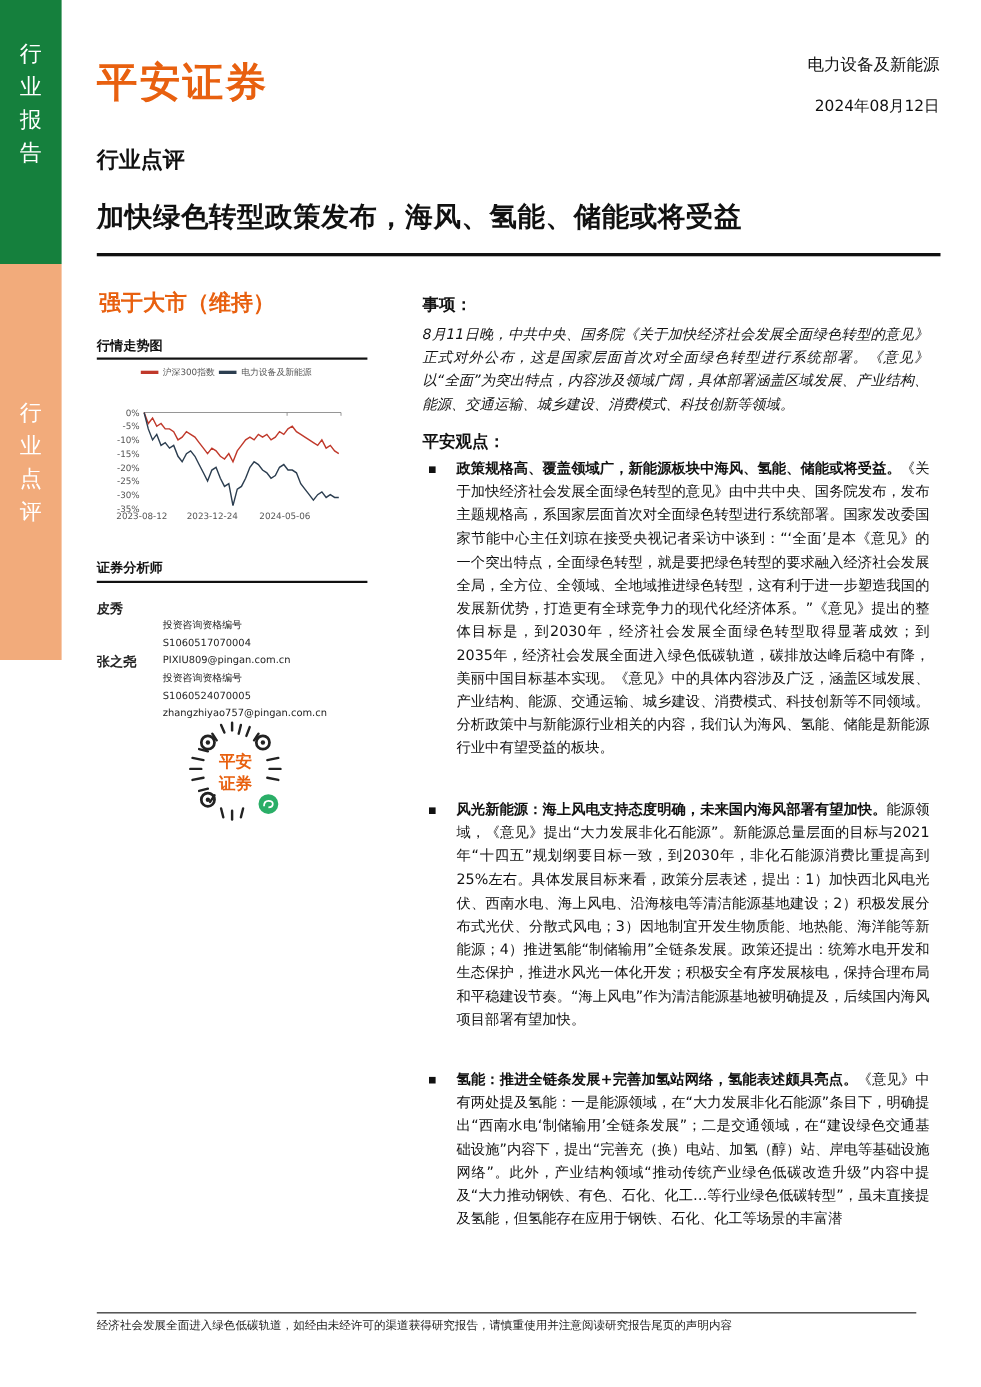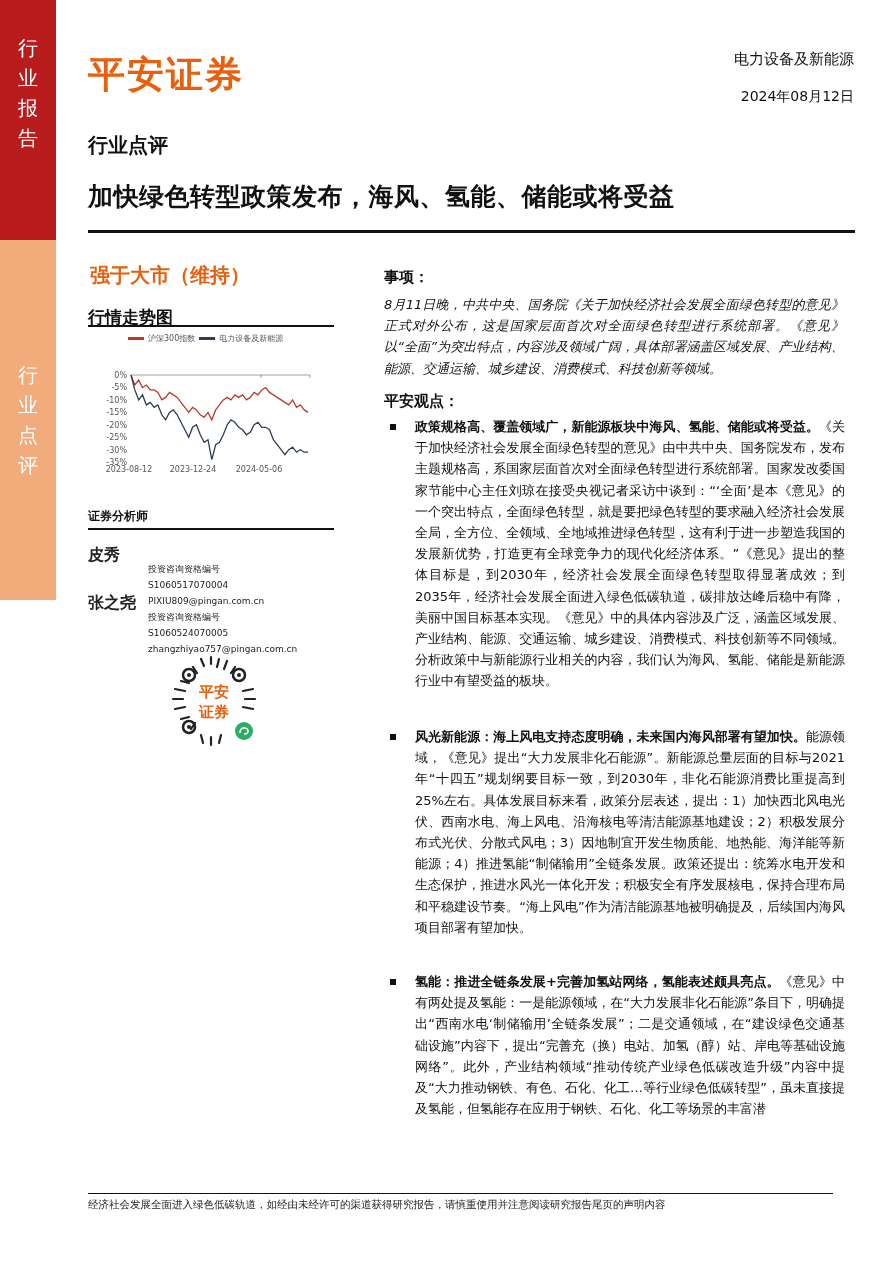--- a/index.html
+++ b/index.html
@@ -1,44 +1,44 @@
 <!DOCTYPE html>
 <html><head>
 <meta charset="utf-8">
 <style>
   * { margin:0; padding:0; box-sizing:border-box; }
   body { width:892px; height:1261px; background:#fff; position:relative; overflow:hidden;
          font-family:"DejaVu Sans","Liberation Sans",sans-serif; color:#111; }
   .sidebar { position:absolute; left:0; top:0; width:56px; height:1261px; }
   .side-seg { position:absolute; left:0; width:56px; display:flex; align-items:center; justify-content:center; }
   .side-seg .vtext { color:#fff; font-size:20px; line-height:30px; width:22px; text-align:center; word-break:break-all; }
-  .seg1 { top:0; height:240px; background:#b91c1c; }
+  .seg1 { top:0; height:240px; background:#15803d; }
   .seg1 .vtext { margin-top:-55px; }
   .seg2 { top:240px; height:360px; background:#f2ab7b; }
   .seg3 { top:600px; height:661px; background:#fad0b3; }
   .seg3 .vtext { margin-top:-40px; }
 
   .logo { position:absolute; left:88px; top:50px; font-size:37px; font-weight:bold; color:#e8600f; letter-spacing:2px; }
   .sector { position:absolute; right:38px; top:50px; font-size:15px; color:#111; }
   .date { position:absolute; right:38px; top:88px; font-size:14px; color:#111; }
   .doc-type { position:absolute; left:88px; top:132px; font-size:20px; font-weight:bold; }
   .doc-title { position:absolute; left:88px; top:180px; font-size:25px; font-weight:bold; letter-spacing:0.5px; }
   .title-rule { position:absolute; left:88px; top:230px; width:767px; height:3px; background:#111; }
 
   .rating { position:absolute; left:90px; top:262px; font-size:20px; font-weight:bold; color:#e8600f; }
-  .chart-head { position:absolute; left:88px; top:306px; font-size:17px; font-weight:bold; }
+  .chart-head { position:absolute; left:88px; top:306px; font-size:12px; font-weight:bold; }
   .chart-rule { position:absolute; left:88px; top:325px; width:246px; height:2px; background:#111; }
   .legend { position:absolute; left:128px; top:333px; font-size:8px; color:#555; display:flex; gap:4px; align-items:center; }
   .legend .sw { display:inline-block; width:16px; height:3px; vertical-align:middle; margin-right:4px; }
   .chart-svg { position:absolute; left:88px; top:362px; }
 
   .analyst-head { position:absolute; left:88px; top:508px; font-size:12px; font-weight:bold; }
   .analyst-rule { position:absolute; left:88px; top:528px; width:246px; height:2px; background:#111; }
   .analyst { position:absolute; left:88px; font-size:9px; color:#222; }
-  .analyst .name { position:absolute; left:0; top:0; font-size:16px; font-weight:bold; width:60px; }
+  .analyst .name { position:absolute; left:0; top:0; font-size:12px; font-weight:bold; width:60px; }
   .analyst .info { position:absolute; left:60px; top:16px; line-height:16px; white-space:nowrap; }
   .qr { position:absolute; left:161px; top:651px; width:106px; height:100px; }
 
   .section-h { position:absolute; left:384px; font-size:15px; font-weight:bold; }
   .para { position:absolute; left:384px; width:460px; font-size:13px; line-height:21.2px; text-align:justify; color:#111;font-style:italic; }
   .bullet { position:absolute; left:390px; width:6px; height:6px; background:#111; }
   .bpara { position:absolute; left:415px; width:430px; font-size:13px; line-height:21.2px; text-align:justify; color:#111; }
   .bpara b { font-weight:bold; }
 
   .footer-rule { position:absolute; left:88px; top:1193px; width:745px; height:1px; background:#111; }

